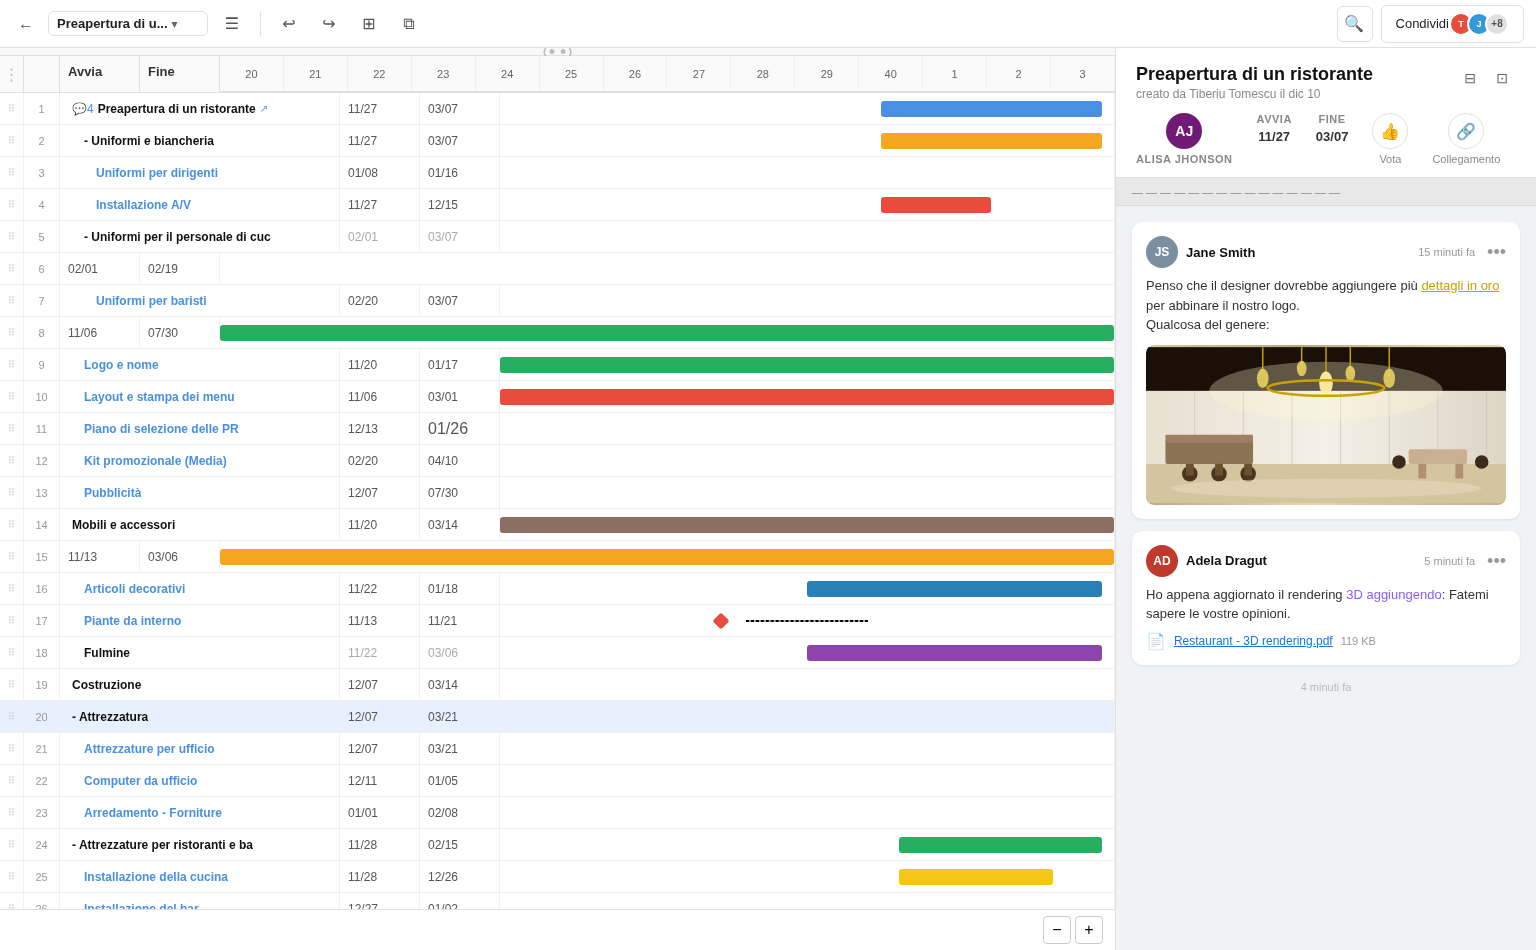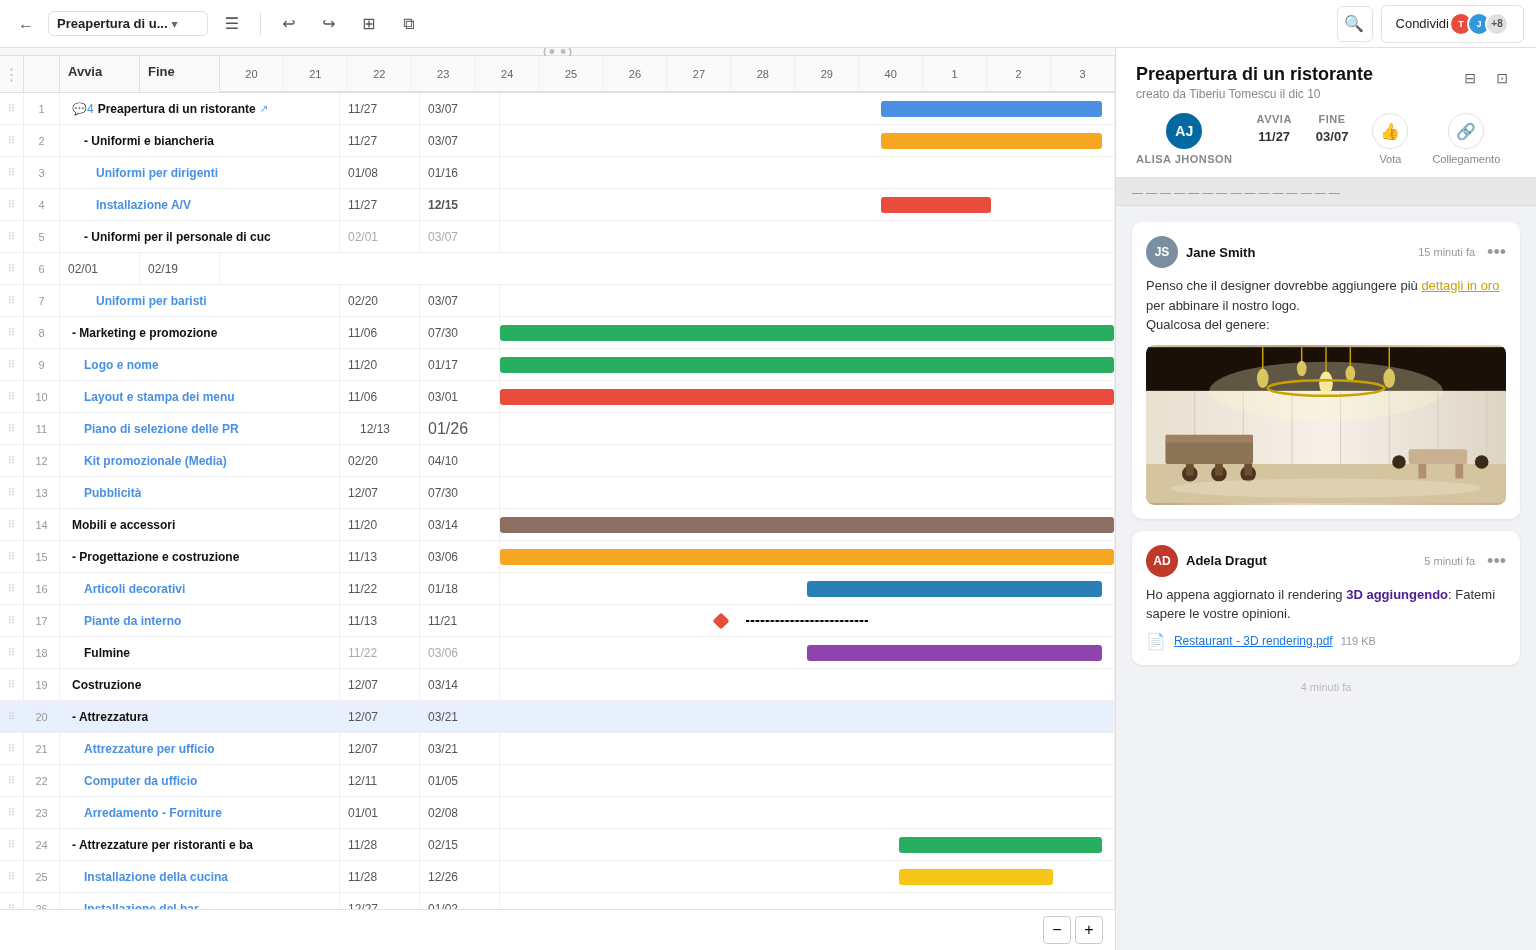--- a/index.html
+++ b/index.html
@@ -260,21 +260,21 @@
           <div class="cell-num">
             <span style="font-size:11px;color:#999;">4</span>
           </div>
           <div class="cell-name indent2">
             <span class="row-label blue">Installazione A/V</span>
           </div>
           <div class="cell-avvia">
             <span style="color:#555;font-size:12px;">11/27</span>
           </div>
           <div class="cell-fine">
-            <span style="color:#555;font-size:12px;font-weight:bold;">12/15</span>
+            <span style="color:#555;font-size:12px;">12/15</span>
           </div>
           <div class="cell-gantt">
             <div class="gantt-bar" style="background:#e74c3c;left:62%;width:18%;"></div>
           </div>
         </div>
         <div class="gantt-row">
           <div class="cell-drag">
             <span style="color:#ccc;">⠿</span>
           </div>
           <div class="cell-num">
@@ -324,23 +324,20 @@
           </div>
           <div class="cell-gantt"></div>
         </div>
         <div class="gantt-row">
           <div class="cell-drag">
             <span style="color:#ccc;">⠿</span>
           </div>
           <div class="cell-num">
             <span style="font-size:11px;color:#999;">8</span>
           </div>
-          <div class="cell-name ">
-            <span class="row-label bold">- Marketing e promozione</span>
-          </div>
           <div class="cell-avvia">
             <span style="color:#555;font-size:12px;">11/06</span>
           </div>
           <div class="cell-fine">
             <span style="color:#555;font-size:12px;">07/30</span>
           </div>
           <div class="cell-gantt">
             <div class="gantt-bar" style="background:#27ae60;left:0%;width:100%;"></div>
           </div>
         </div>
@@ -388,21 +385,21 @@
           <div class="cell-drag">
             <span style="color:#ccc;">⠿</span>
           </div>
           <div class="cell-num">
             <span style="font-size:11px;color:#999;">11</span>
           </div>
           <div class="cell-name indent1">
             <span class="row-label blue">Piano di selezione delle PR</span>
           </div>
           <div class="cell-avvia">
-            <span style="color:#555;font-size:12px;margin-left:12px;">12/13</span>
+            <span style="color:#555;font-size:12px;">12/13</span>
           </div>
           <div class="cell-fine">
             <span style="color:#555;font-size:16px;">01/26</span>
           </div>
           <div class="cell-gantt"></div>
         </div>
         <div class="gantt-row">
           <div class="cell-drag">
             <span style="color:#ccc;">⠿</span>
           </div>
@@ -457,23 +454,20 @@
           <div class="cell-gantt">
             <div class="gantt-bar" style="background:#8d6e63;left:0%;width:100%;"></div>
           </div>
         </div>
         <div class="gantt-row">
           <div class="cell-drag">
             <span style="color:#ccc;">⠿</span>
           </div>
           <div class="cell-num">
             <span style="font-size:11px;color:#999;">15</span>
-          </div>
-          <div class="cell-name ">
-            <span class="row-label bold">- Progettazione e costruzione</span>
           </div>
           <div class="cell-avvia">
             <span style="color:#555;font-size:12px;">11/13</span>
           </div>
           <div class="cell-fine">
             <span style="color:#555;font-size:12px;">03/06</span>
           </div>
           <div class="cell-gantt">
             <div class="gantt-bar" style="background:#f5a623;left:0%;width:100%;"></div>
           </div>
@@ -704,21 +698,21 @@
           <div class="right-subtitle">creato da Tiberiu Tomescu il dic 10</div>
         </div>
         <div style="display:flex;gap:4px;">
           <button style="width:28px;height:28px;border:none;background:none;cursor:pointer;font-size:14px;color:#666;">⊟</button>
           <button style="width:28px;height:28px;border:none;background:none;cursor:pointer;font-size:14px;color:#666;">⊡</button>
         </div>
       </div>
 
       <div class="right-meta">
         <div class="meta-item">
-          <div class="meta-avatar" style="background:#0369a1;">AJ</div>
+          <div class="meta-avatar" style="background:#701a75;">AJ</div>
           <div class="meta-label">Alisa jhonson</div>
         </div>
         <div class="meta-item">
           <div class="meta-label">Avvia</div>
           <div class="meta-value">11/27</div>
         </div>
         <div class="meta-item">
           <div class="meta-label">Fine</div>
           <div class="meta-value">03/07</div>
         </div>
@@ -821,21 +815,21 @@
       </div>
 
       <div class="comment-card">
         <div class="comment-header">
           <div class="comment-avatar" style="background:#c0392b;">AD</div>
           <span class="comment-name">Adela Dragut</span>
           <span class="comment-time">5 minuti fa</span>
           <span class="comment-more">•••</span>
         </div>
         <div class="comment-text">
-          <span>Ho appena aggiornato il rendering </span><a href="#" style="color:#4c1d95;font-weight:700;text-decoration:none;">3D aggiungendo</a><span>:</span>
+          <span>Ho appena aggiornato il rendering </span><a href="#" style="color:#8b5cf6;font-weight:400;text-decoration:none;">3D aggiungendo</a><span>:</span>
           <span>Fatemi sapere le vostre opinioni.</span>
         </div>
         <div class="file-attachment">
           <span class="file-icon">📄</span>
           <a class="file-name">Restaurant - 3D rendering.pdf</a>
           <span class="file-size">119 KB</span>
         </div>
       </div>
 
       <div style="text-align:center;font-size:11px;color:#bbb;padding:4px;">4 minuti fa</div>

